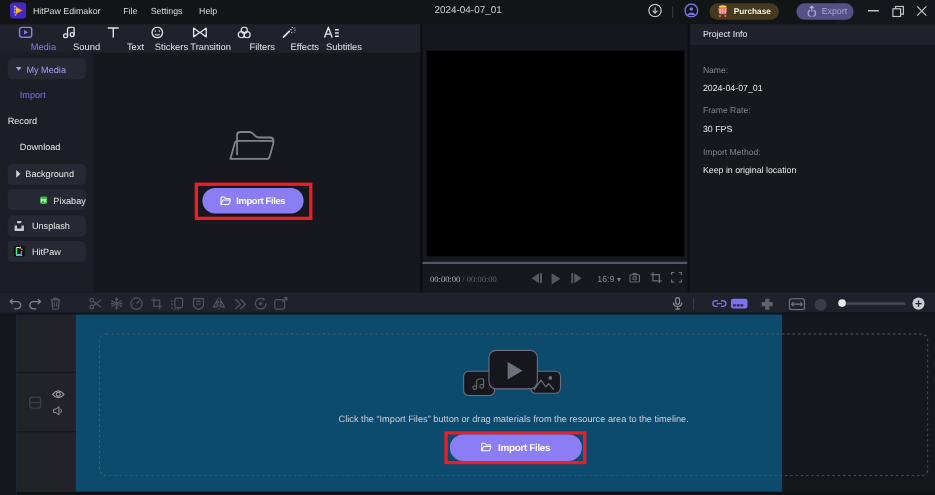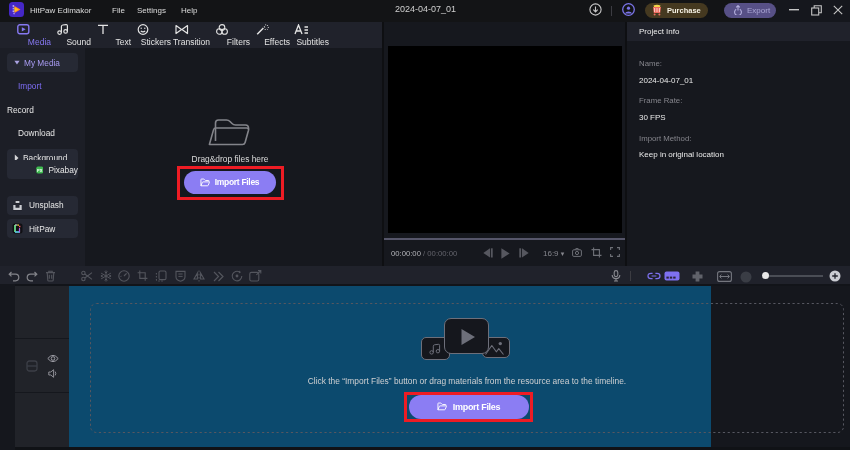--- a/index.html
+++ b/index.html
@@ -190,21 +190,21 @@
       </div>
     <div class="srow" style="top:75.5px;">
         <span style="margin-left:11px;">Download</span>
       </div>
     <div class="srow hl" style="top:100.5px;">
       <svg style="margin-left:7px;" width="5" height="8" viewBox="0 0 5 8">
           <path d="M0.8 0.5 L4.5 4 L0.8 7.5 Z" fill="#d5d5d8"></path>
         </svg>
       <span style="margin-left:4px;">Background</span>
     </div>
-    <div class="srow hl" style="top:112px;padding-left:25px;">
+    <div class="srow hl" style="top:124px;padding-left:25px;">
       <svg style="margin-left:4px;" width="12" height="12" viewBox="0 0 12 12">
         <rect x="0.5" y="0.5" width="11" height="11" rx="2.5" fill="#3fba50"></rect>
         <text x="6" y="8.6" font-size="6.5" font-weight="bold" fill="#fff" text-anchor="middle" font-family="Liberation Sans">PX</text>
       </svg>
       <span style="margin-left:5px;">Pixabay</span>
     </div>
     <div class="srow hl" style="top:147.5px;">
       <svg style="margin-left:5px;" width="11" height="11" viewBox="0 0 11 11">
         <path d="M3.4 0.8 H7.6 V3.4 H3.4 Z" fill="#16171b"></path>
         <path d="M1 4.8 H3.8 V7.4 H7.2 V4.8 H10 V10.2 H1 Z" fill="#16171b"></path>
@@ -225,34 +225,33 @@
         <path d="M7 2.8 H8.4 V4.2 H7 Z" fill="#ff5b62"></path>
       </svg>
       <span style="margin-left:6px;">HitPaw</span>
     </div>
   </div>
   <div class="abs" id="mediapanel">
     <svg class="abs" style="left:123px;top:68.5px;" width="43" height="29" viewBox="0 0 43 29">
       <path d="M7.5 24 V6 Q7.5 3 10.5 3 H18.5 Q20.5 3 22 4.5 L24 6.5 Q25.5 8 27.5 8 H37.5 Q40.5 8 40.5 11 V12.5" fill="none" stroke="#83848a" stroke-width="1.6" stroke-linejoin="round"></path>
       <path d="M1.4 27.5 L5.5 12.9 Q6 11 7.9 11 H38.5 Q41 11 40.5 13.2 L37.1 25.5 Q36.5 27.5 34.5 27.5 Z" fill="none" stroke="#83848a" stroke-width="1.6" stroke-linejoin="round"></path>
     </svg>
-    <div class="abs" style="left:0;top:106px;width:290px;text-align:center;font-size:8.4px;color:#dcdcdc;">Drag&amp;drop files here</div>
     <div class="redbox" style="left:91.8px;top:117.5px;width:107px;height:34.5px;"></div>
     <div class="purplebtn" style="left:98.5px;top:122.5px;width:92px;height:23px;font-size:8.5px;font-weight:bold;letter-spacing:-0.3px;">
       <svg width="10" height="9" viewBox="0 0 13 11" style="margin-right:5px;">
         <path d="M1.2 9.8 V1.8 Q1.2 1 2 1 H4.6 Q5.2 1 5.6 1.5 L6.3 2.4 Q6.7 2.9 7.3 2.9 H11 Q11.8 2.9 11.8 3.7 V4.6" fill="none" stroke="#fff" stroke-width="1.2" stroke-linejoin="round"></path>
         <path d="M1.2 9.8 L3.1 5.3 Q3.3 4.7 4 4.7 H11.6 Q12.5 4.7 12.2 5.5 L10.6 9.2 Q10.4 9.8 9.7 9.8 Z" fill="none" stroke="#fff" stroke-width="1.2" stroke-linejoin="round"></path>
       </svg>
       Import Files
     </div>
   </div>
   <div class="abs" id="player">
     <div class="abs" style="left:4px;top:24px;width:234px;height:187px;background:#000;"></div>
     <div class="abs" style="left:0;top:216px;width:241px;height:2px;background:#56566a;"></div>
-    <div class="abs" style="left:7px;top:227px;font-size:7.7px;color:#b4b4ba;">00:00:00 <span style="color:#64646c;">/ 00:00:00</span></div>
+    <div class="abs" style="left:7px;top:227px;font-size:7.7px;color:#b4b4ba;font-family:Liberation Serif, serif;">00:00:00 <span style="color:#64646c;">/ 00:00:00</span></div>
     <svg class="abs" style="left:98.5px;top:226px;" width="10" height="10" viewBox="0 0 10 10">
       <path d="M7 0.3 L0.3 4.9 L7 9.5 Z" fill="#56575f"></path>
         <rect x="7.9" y="0.3" width="1.8" height="9.2" fill="#56575f"></rect>
     </svg>
     <svg class="abs" style="left:116.5px;top:225.5px;" width="9" height="11" viewBox="0 0 9 11">
       <path d="M0.4 0.3 L8.6 5.5 L0.4 10.7 Z" fill="#56575f"></path>
     </svg>
     <svg class="abs" style="left:135px;top:226px;" width="10" height="10" viewBox="0 0 10 10">
       <rect x="0.3" y="0.3" width="1.8" height="9.2" fill="#56575f"></rect>
         <path d="M3 0.3 L9.7 4.9 L3 9.5 Z" fill="#56575f"></path>

